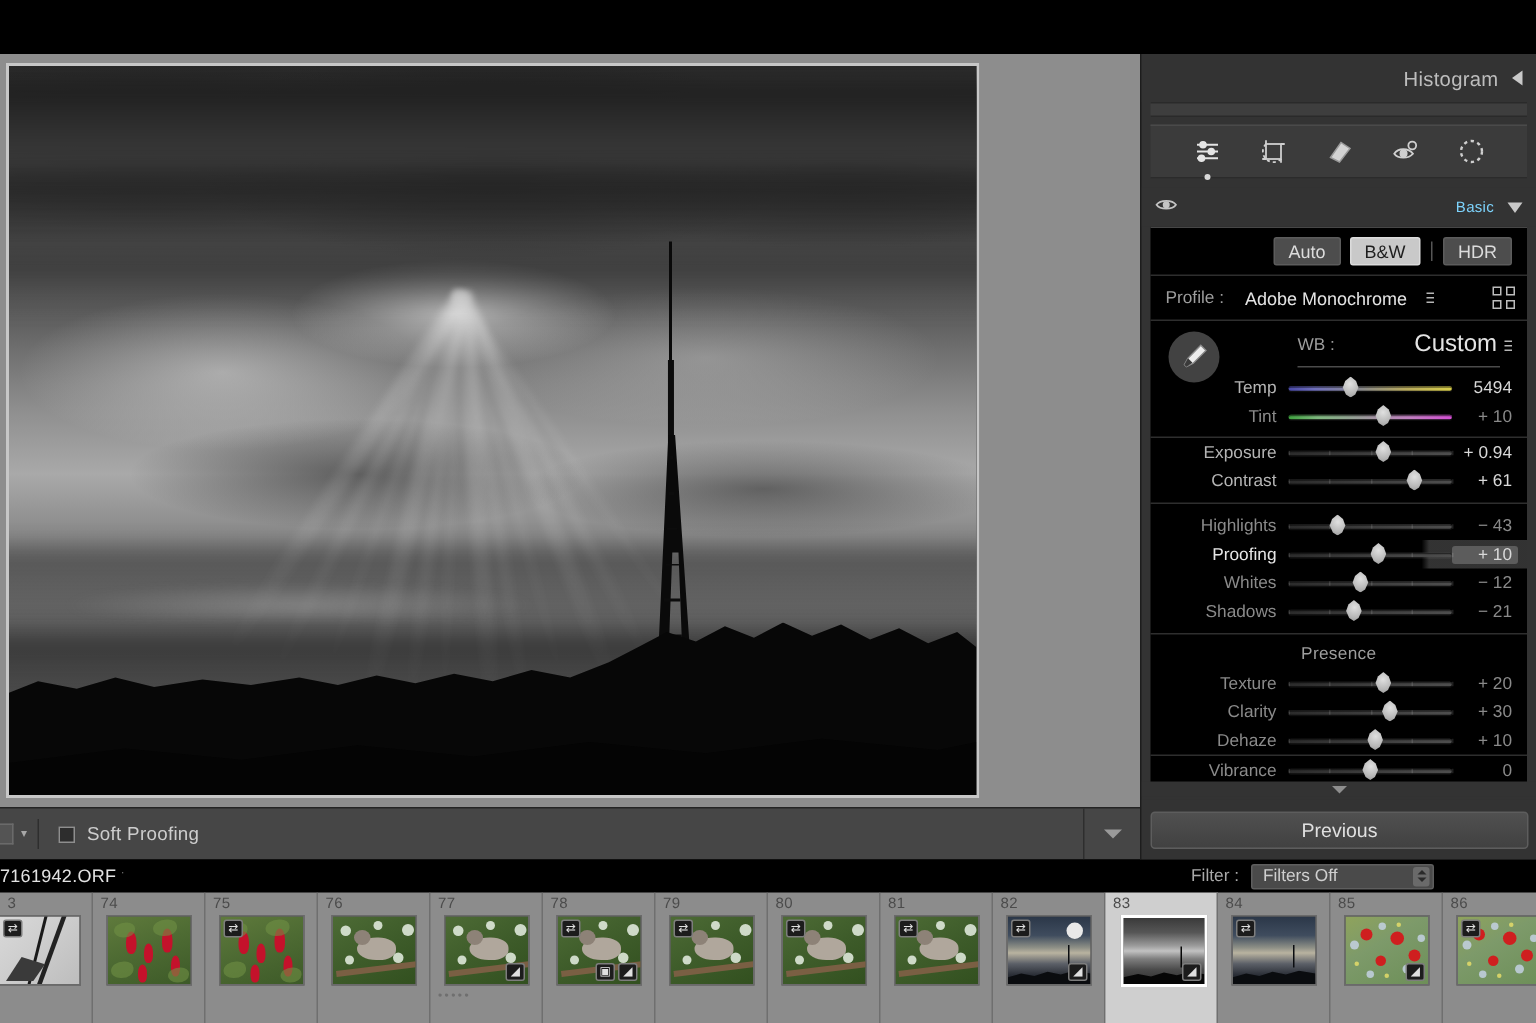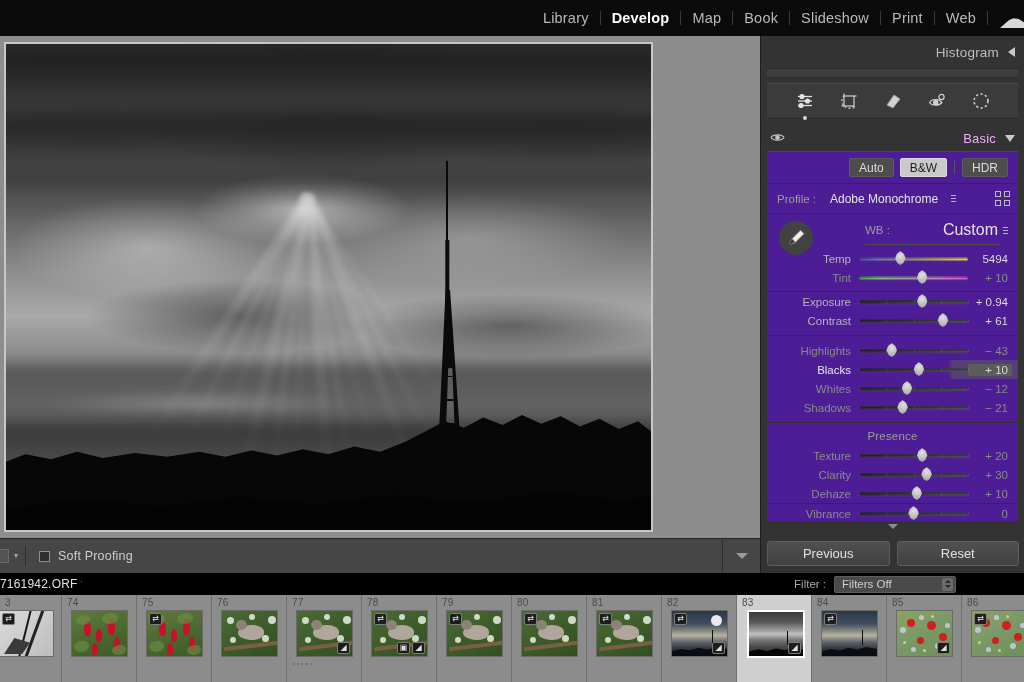--- a/index.html
+++ b/index.html
@@ -298,28 +298,28 @@
   .tool-btn.active::after {
     content:''; position:absolute; left:50%; bottom:-8px; transform:translateX(-50%);
     width:4px; height:4px; border-radius:50%; background:#d8d8d8;
   }
   
   #basic-header {
     height:26px; margin-top:6px; display:flex; align-items:center;
     padding:0 9px 0 9px; background:#333; position:relative;
   }
   #basic-title {
-    margin-left:auto; font-size:13px; color:#f0abfc; letter-spacing:.2px;
+    margin-left:auto; font-size:10px; color:#7dd3fc; letter-spacing:.2px;
   }
   .tri-down {
     width:0;height:0;border-left:5px solid transparent;border-right:5px solid transparent;
     border-top:7px solid #c9c9c9; margin-left:9px;
   }
   #basic-body {
-    margin:0 6px; background:#4c1d95;
+    margin:0 6px; background:#000000;
     border-top:1px solid #474747;
   }
   
   #mode-row {
     height:32px; display:flex; align-items:center; justify-content:flex-end;
     gap:6px; padding-right:10px; border-bottom:1px solid #2e2e2e;
   }
   .mode-btn {
     height:19px; padding:0 9px; background:#4d4d4d; border:1px solid #5c5c5c;
     border-radius:2px; font-size:12px; color:#dcdcdc; display:flex;
@@ -428,41 +428,20 @@
     cursor:pointer;
     background-image: linear-gradient(180deg,#505050,#414141);
   }
   #vibrance-clip { height:18px; overflow:hidden; }
 </style>
 </head>
 <body>
 
 <div id="app">
 
-  <div id="topbar">
-    <div id="module-nav">
-        <div class="module-item">Library</div>
-        <div class="module-sep"></div>
-        <div class="module-item active">Develop</div>
-        <div class="module-sep"></div>
-        <div class="module-item">Map</div>
-        <div class="module-sep"></div>
-        <div class="module-item">Book</div>
-        <div class="module-sep"></div>
-        <div class="module-item">Slideshow</div>
-        <div class="module-sep"></div>
-        <div class="module-item">Print</div>
-        <div class="module-sep"></div>
-        <div class="module-item">Web</div>
-        <div class="module-sep"></div>
-      </div>
-    <div id="identity-plate">
-      <div class="cloud"></div>
-    </div>
-  </div>
 
   <div id="stage">
     <div id="image-frame">
       <div id="photo">
         <div class="sky"></div>
         <div class="band b1"></div>
         <div class="band b2"></div>
         <div class="band b3"></div>
         <div class="band b4"></div>
         <div class="band b5"></div>
@@ -926,21 +905,21 @@
                 <i style="left: 25%;"></i>
                 <i style="left: 50%;"></i>
                 <i style="left: 75%;"></i>
                 <i style="left: 100%;"></i>
               </div>
               <div class="knob" style="left: 30%;"></div>
             </div>
             <div class="val dim">− 43</div>
           </div>
           <div class="srow hl">
-            <div class="name bright">Blacks</div>
+            <div class="name bright">Proofing</div>
             <div class="track">
               <div class="rail fill"></div>
               <div class="ticks">
                 <i style="left: 0%;"></i>
                 <i style="left: 25%;"></i>
                 <i style="left: 50%;"></i>
                 <i style="left: 75%;"></i>
                 <i style="left: 100%;"></i>
               </div>
               <div class="knob" style="left: 55%;"></div>
@@ -1047,16 +1026,15 @@
           </div>
         </div>
     </div>
 
     <div id="panel-caret">
       <div class="tri"></div>
     </div>
 
     <div id="panel-buttons">
       <div class="big-btn">Previous</div>
-      <div class="big-btn">Reset</div>
     </div>
   </div>
 </div>
 
 </body></html>

